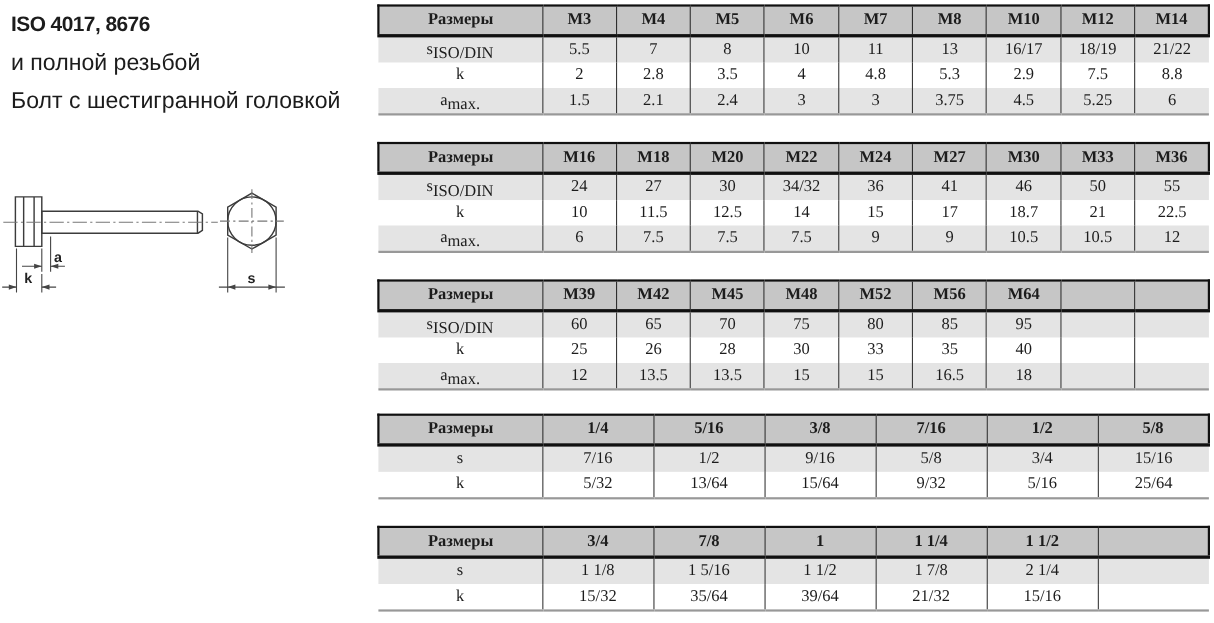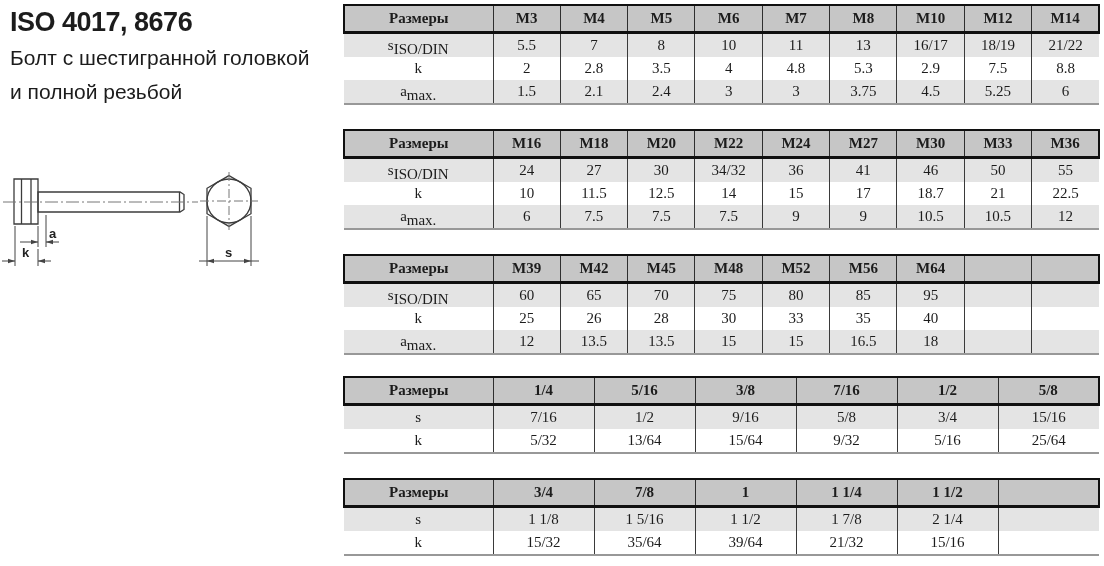--- a/index.html
+++ b/index.html
@@ -2,21 +2,21 @@
 <html><head>
 <meta charset="utf-8">
 <style>
   html,body{margin:0;padding:0;}
   body{
     width:1104px;height:566px;position:relative;background:#ffffff;
     font-family:"Liberation Sans",sans-serif;color:#1c1c1c;overflow:hidden;
   }
   
   .titleblock{position:absolute;left:10px;top:6px;width:330px;}
-  .titleblock .std{font-size:27px;font-weight:bold;line-height:33px;letter-spacing:-0.5px;}
+  .titleblock .std{font-size:19px;font-weight:bold;line-height:33px;letter-spacing:-0.5px;}
   .titleblock .desc{font-size:21px;line-height:30px;margin-top:4px;}
   
   .drawing{position:absolute;left:0px;top:158px;}
   .drawing line,.drawing path,.drawing rect,.drawing circle,.drawing polygon{vector-effect:non-scaling-stroke;}
   .dimtext{font-family:"Liberation Sans",sans-serif;font-size:13px;font-weight:bold;fill:#222;}
   
   #tables-root{position:absolute;left:343px;top:0;width:761px;}
   .tbl-wrap{position:absolute;left:0;width:757px;}
   .tbl-0{top:4px}.tbl-1{top:129px}.tbl-2{top:254px}.tbl-3{top:376px}.tbl-4{top:478px}
   table.spec{border-collapse:collapse;table-layout:fixed;width:757px;font-size:15px;color:#1c1c1c;font-family:Liberation Serif, serif;}
@@ -37,22 +37,22 @@
   table.spec tbody tr.bg-gray{background:#e4e4e4;}
   table.spec tbody tr.bg-white{background:#ffffff;}
   table.spec sub{font-size:15px;line-height:0;}
   col.label-col{width:149px;}
 </style>
 </head>
 <body>
 
 <div class="titleblock">
   <div class="std">ISO 4017, 8676</div>
+  <div class="desc">и полной резьбой</div>
   <div class="desc">Болт с шестигранной головкой</div>
-  <div class="desc">и полной резьбой</div>
 </div>
 
 <svg class="drawing" width="290" height="125" viewBox="0 0 290 125" xmlns="http://www.w3.org/2000/svg">
 
   <g stroke="#3c3c3c" stroke-width="1.3" fill="none">
 
     <rect x="14" y="21" width="24" height="45"></rect>
     <line x1="21.5" y1="21" x2="21.5" y2="66"></line>
     <line x1="31" y1="21" x2="31" y2="66"></line>
 

